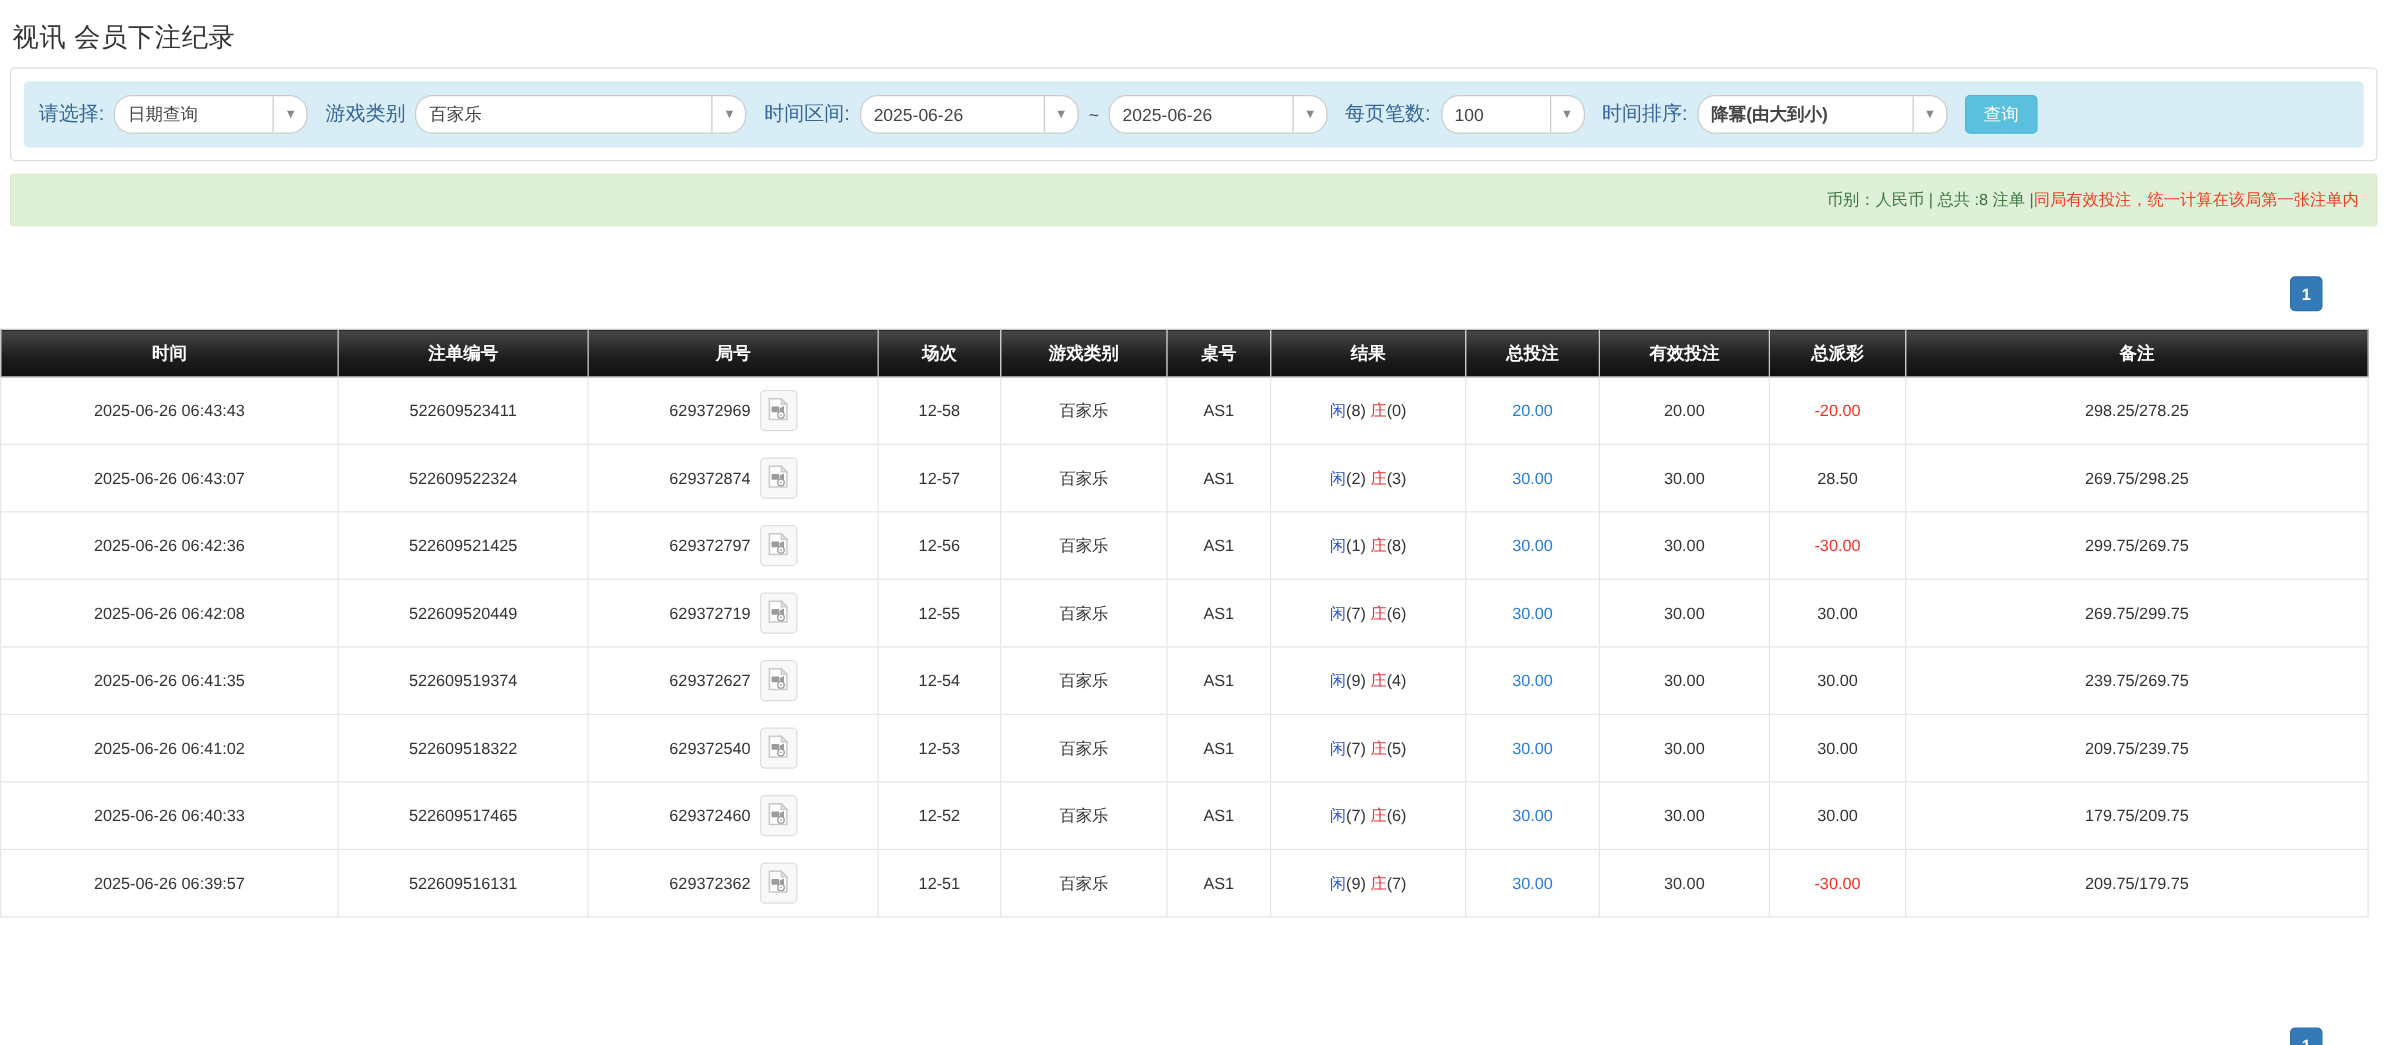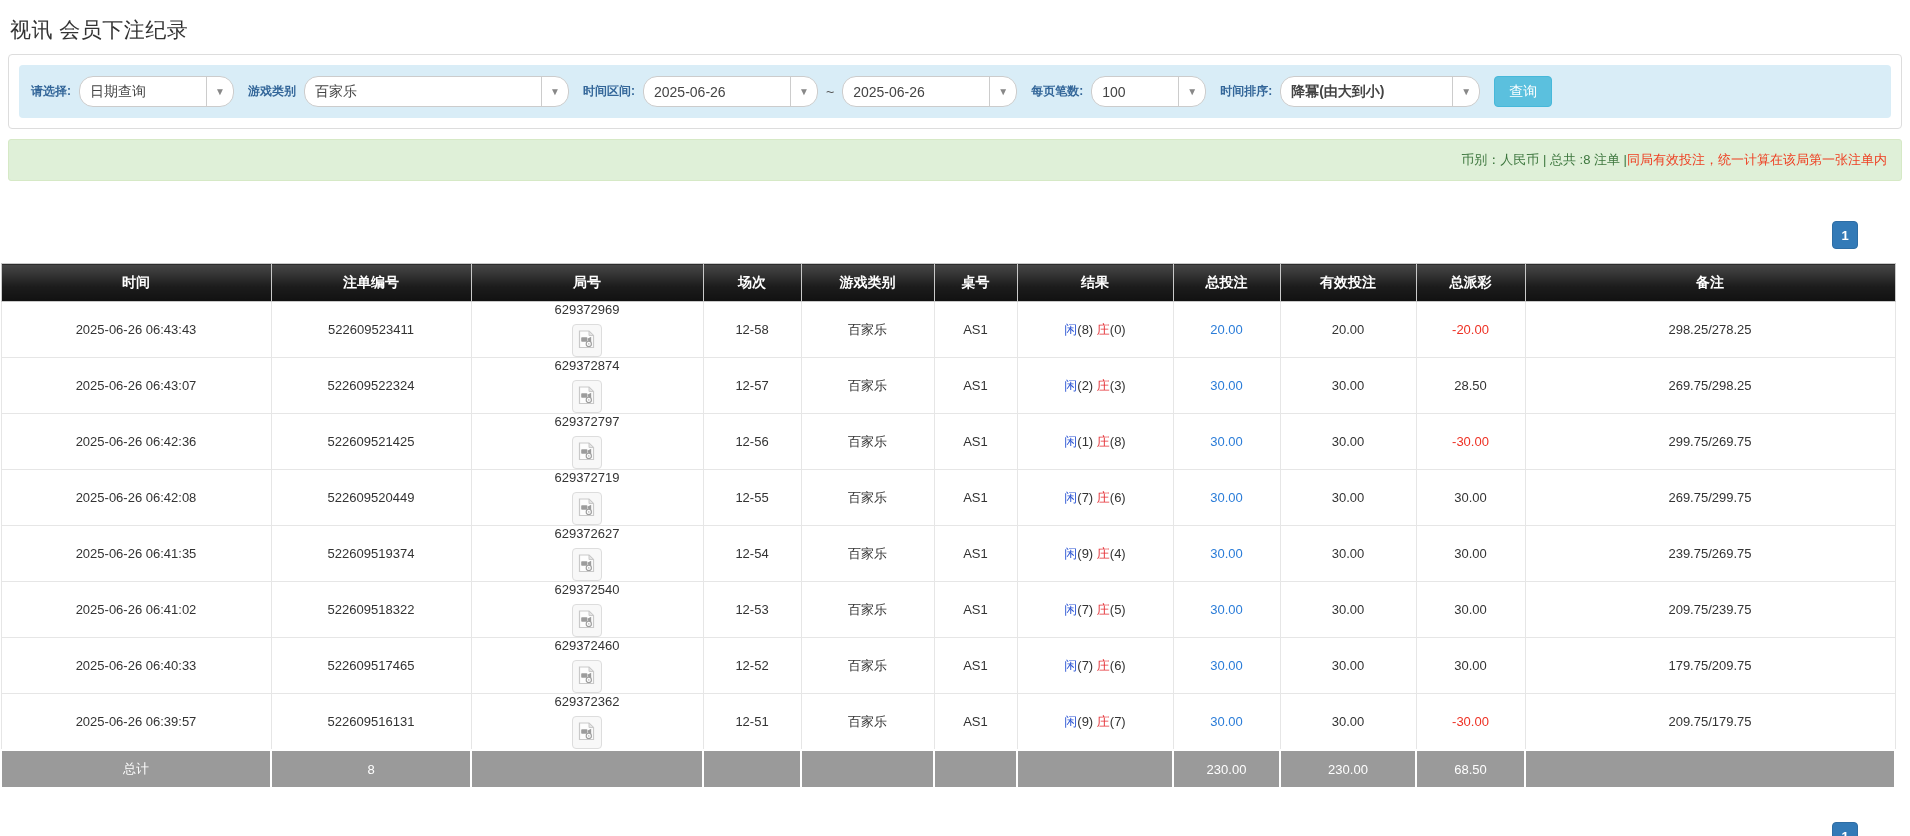--- a/index.html
+++ b/index.html
@@ -4,21 +4,21 @@
 <style>
   * { box-sizing: border-box; margin: 0; padding: 0; }
   html, body { width: 1910px; height: 836px; overflow: hidden; background: #fff;
     font-family: "Liberation Sans", "DejaVu Sans", sans-serif; position: relative; }
 
   .page-title { font-size: 21px; color: #333; margin: 16px 0 10px 10px; font-weight: 500; letter-spacing: 0.5px; }
 
   
   .filter-panel { margin: 0 8px; border: 1px solid #ddd; border-radius: 4px; background: #fff; padding: 10px; }
   .filter-bar { background: #d9edf7; border-radius: 4px; padding: 11px 12px; display: flex; align-items: center; gap: 8px; }
-  .f-label { font-size: 12px; font-weight: bold; color: #336699; white-space: nowrap; margin-left: 6px; }
+  .f-label { font-size: 16px; font-weight: normal; color: #336699; white-space: nowrap; margin-left: 6px; }
   .sel { display: inline-flex; align-items: stretch; background: #fff; border: 1px solid #ccc; border-radius: 14px; height: 31px; cursor: pointer; }
   .sel .sel-value { display: flex; align-items: center; padding: 0 10px; font-size: 14px; color: #444; flex: 1; white-space: nowrap; overflow: hidden; }
   .sel .sel-caret { width: 27px; display: flex; align-items: center; justify-content: center; border-left: 1px solid #ccc; color: #888; font-size: 10px; }
   .sel.w-select { width: 155px; }
   .sel.w-game { width: 265px; }
   .sel.w-date { width: 175px; }
   .sel.w-size { width: 115px; }
   .sel.w-sort { width: 200px; font-weight: bold; }
   .tilde { color: #555; font-size: 14px; }
   .search-btn { background: #5bc0de; color: #fff; border: 1px solid #46b8da; border-radius: 4px;
@@ -37,21 +37,21 @@
     text-align: center; cursor: pointer; padding: 0 4px; }
   .pager-bottom { position: absolute; top: 822px; right: 52px; }
 
   
   table.records { width: 1894px; margin: 0 0; border-collapse: collapse; table-layout: fixed; }
   thead th { background: linear-gradient(180deg, #474747 0%, #1c1c1c 60%, #111 100%); color: #fff;
     font-size: 14px; font-weight: bold; height: 38px; border: 1px solid #c9c9c9; text-align: center; }
   tbody td { background: #fff; height: 54px; text-align: center; font-size: 13px; color: #333;
     border: 1px solid #e6e6e6; vertical-align: middle; }
   tr.totals td { background: #9a9a9a; color: #fff; height: 38px; border: 2px solid #fff; font-size: 13px; }
-  .round-wrap { display: inline-flex; align-items: center; gap: 7px; flex-direction: column; }
+  .round-wrap { display: inline-flex; align-items: center; gap: 7px; }
   .video-btn { width: 30px; height: 33px; background: #f8f8f8; border: 1px solid #ddd; border-radius: 4px;
     display: inline-flex; align-items: center; justify-content: center; cursor: pointer; }
   .bet-link { color: #2a7cd8; text-decoration: none; cursor: pointer; }
   .payout.neg { color: #ee3124; }
   .res-player { color: #2b55d4; }
   .res-banker { color: #e53238; }
   .res-num { color: #333; }
 </style>
 </head>
 <body>
@@ -389,31 +389,18 @@
       <span class="res-player">闲</span><span class="res-num">(9)</span>
       <span class="res-banker">庄</span><span class="res-num">(7)</span>
     </td>
     <td><a class="bet-link">30.00</a></td>
     <td>30.00</td>
     <td><span class="payout neg">-30.00</span></td>
     <td>209.75/179.75</td>
   </tr>
     </tbody>
   <tbody>
-    <tr class="totals">
-      <td>总计</td>
-      <td>8</td>
-      <td></td>
-      <td></td>
-      <td></td>
-      <td></td>
-      <td></td>
-      <td>230.00</td>
-      <td>230.00</td>
-      <td>68.50</td>
-      <td></td>
-    </tr>
   </tbody>
 </table>
 
 <div class="pager-bottom">
   <span class="page-btn">1</span>
 </div>
 
 </body></html>

